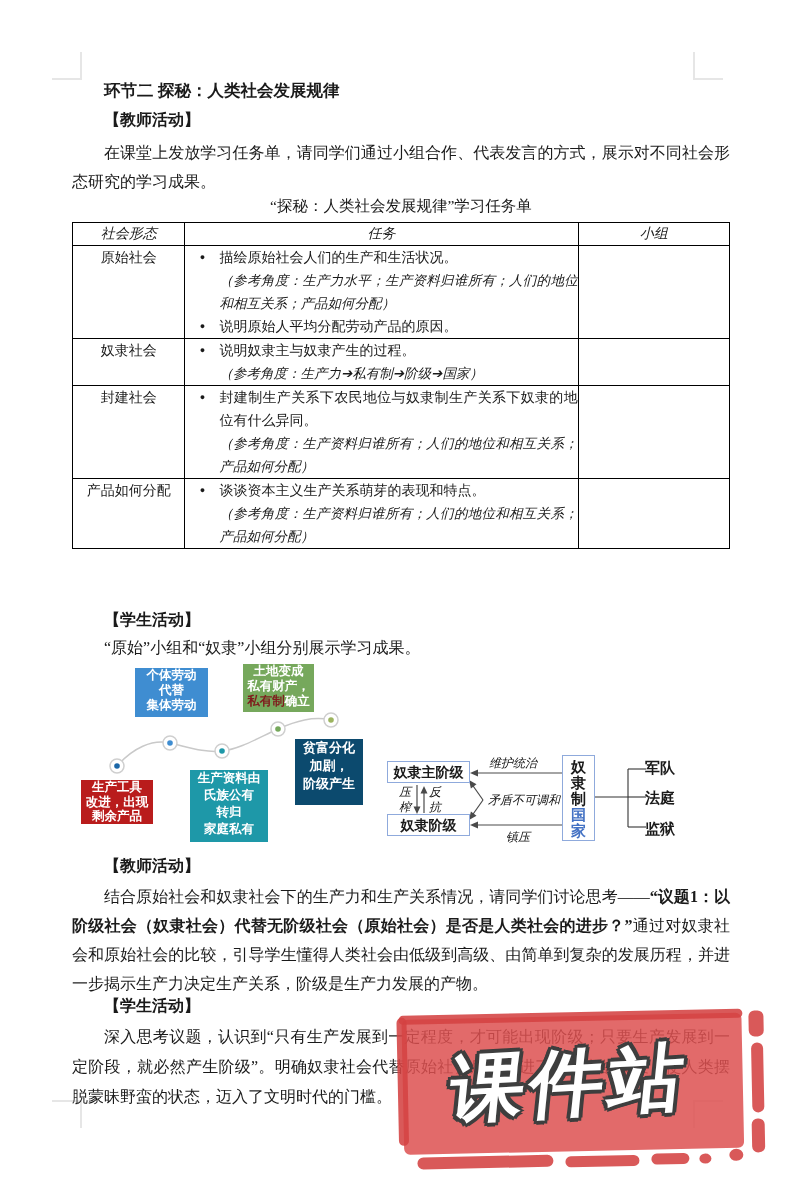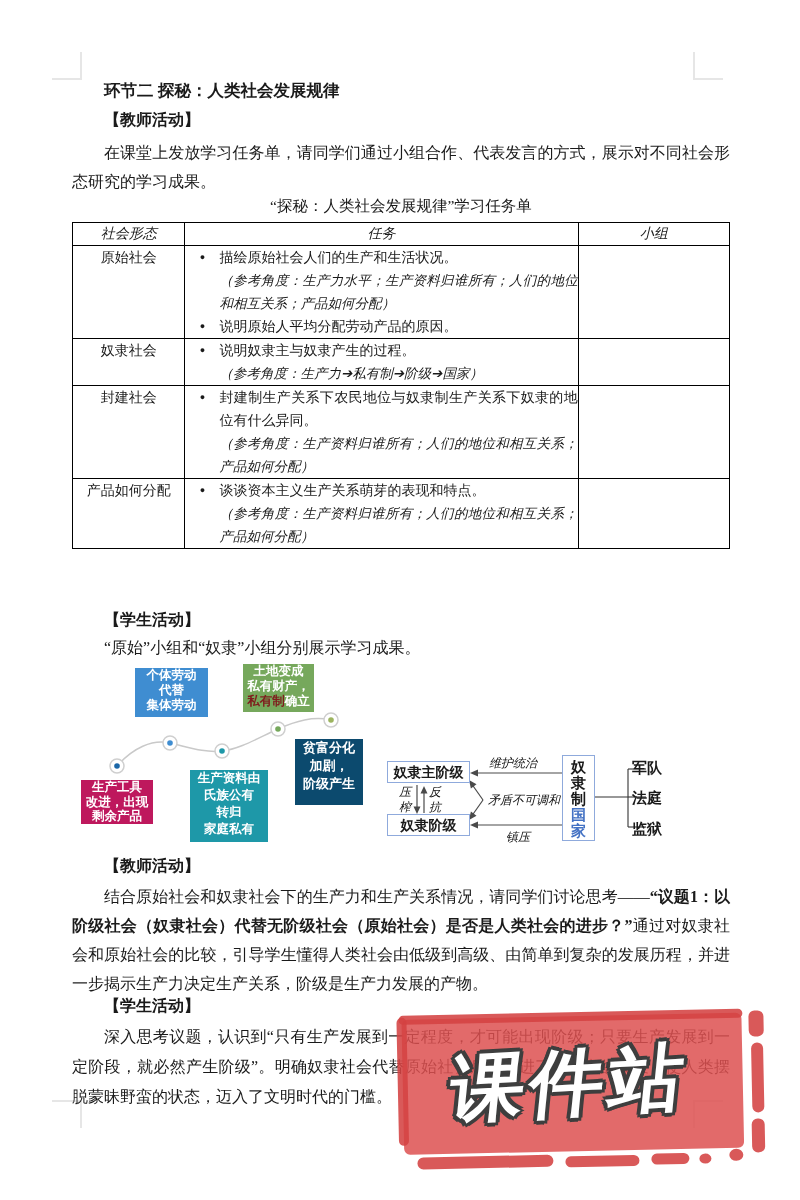--- a/index.html
+++ b/index.html
@@ -38,21 +38,21 @@
         font-weight:bold;font-size:12.5px;text-align:center;display:flex;flex-direction:column;}
   .dbox .bl{display:block;}
   .red-run{color:#7f1d1d;}
   .sd-box{position:absolute;border:1.4px solid #8faadc;background:#fff;text-align:center;
           font-family:"Liberation Sans","DejaVu Sans",sans-serif;font-weight:bold;font-size:14px;}
   .sd-lab{position:absolute;font-style:italic;font-size:12px;color:#111;white-space:nowrap;}
   .vstack{width:15px;word-break:break-all;line-height:15px;white-space:normal;}
   .state-inner{width:17px;margin:3px auto 0;word-break:break-all;line-height:16px;
                font-family:"Liberation Sans","DejaVu Sans",sans-serif;font-weight:bold;font-size:15px;}
   .state-blue{color:#4472c4;}
-  .organ{position:absolute;left:632px;font-family:"Liberation Sans","DejaVu Sans",sans-serif;
+  .organ{position:absolute;left:645px;font-family:"Liberation Sans","DejaVu Sans",sans-serif;
          font-weight:bold;font-size:15px;line-height:17px;text-align:right;}
 
   
   .stamp{position:absolute;left:398px;top:1008px;width:375px;height:170px;
          transform:rotate(-1.2deg);z-index:5;}
   .stamp-body{position:absolute;left:5px;top:8px;width:340px;height:135px;
               background:rgba(221,80,80,0.85);border-radius:6px;}
   .stamp-text{position:absolute;left:14px;top:26px;width:315px;text-align:center;
               font-family:"Liberation Sans","DejaVu Sans",sans-serif;font-weight:bold;
               font-size:74px;letter-spacing:5px;color:#fff;
@@ -170,21 +170,21 @@
           <circle cx="170" cy="85" r="2.8" fill="#3f8dd1"></circle>
         <circle cx="222" cy="93" r="7" fill="#fff" stroke="#cfcfcf" stroke-width="1.5"></circle>
           <circle cx="222" cy="93" r="2.8" fill="#1e98a8"></circle>
         <circle cx="278" cy="71" r="7" fill="#fff" stroke="#cfcfcf" stroke-width="1.5"></circle>
           <circle cx="278" cy="71" r="2.8" fill="#76a85c"></circle>
         <circle cx="331" cy="62" r="7" fill="#fff" stroke="#cfcfcf" stroke-width="1.5"></circle>
           <circle cx="331" cy="62" r="2.8" fill="#9cb45f"></circle>
       </g>
     </svg>
 
-    <div class="dbox" style="left:81px;top:122px;width:72px;height:44px;background:#be185d;line-height:14.5px">
+    <div class="dbox" style="left:81px;top:122px;width:72px;height:44px;background:#b91c1c;line-height:14.5px">
       <span class="bl">生产工具</span>
       <span class="bl">改进，出现</span>
       <span class="bl">剩余产品</span>
     </div>
 
     <div class="dbox" style="left:135px;top:10px;width:73px;height:49px;background:#3f8dd1;line-height:15px">
       <span class="bl">个体劳动</span>
       <span class="bl">代替</span>
       <span class="bl">集体劳动</span>
     </div>

